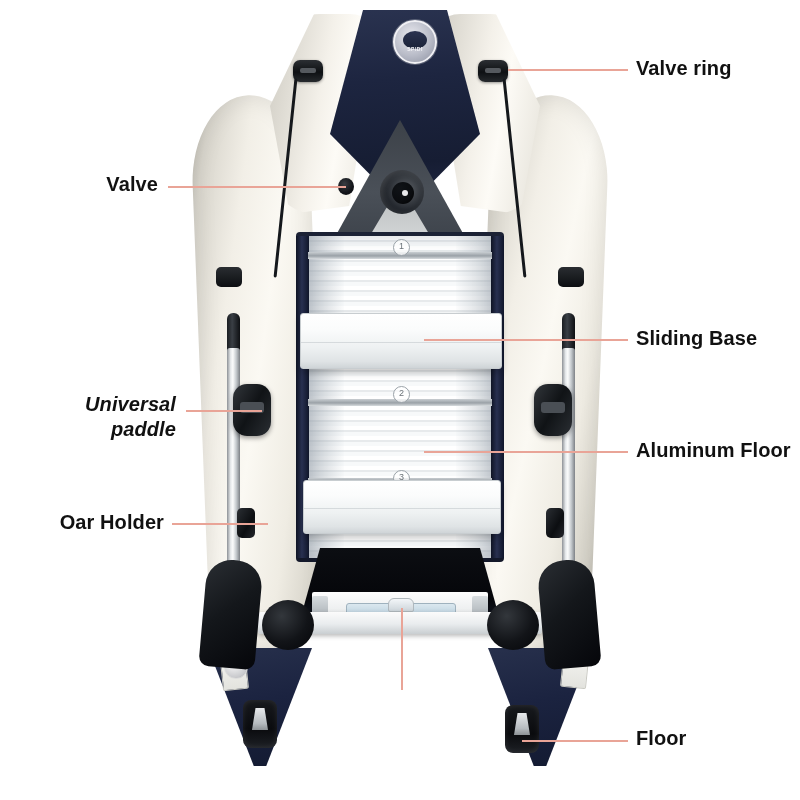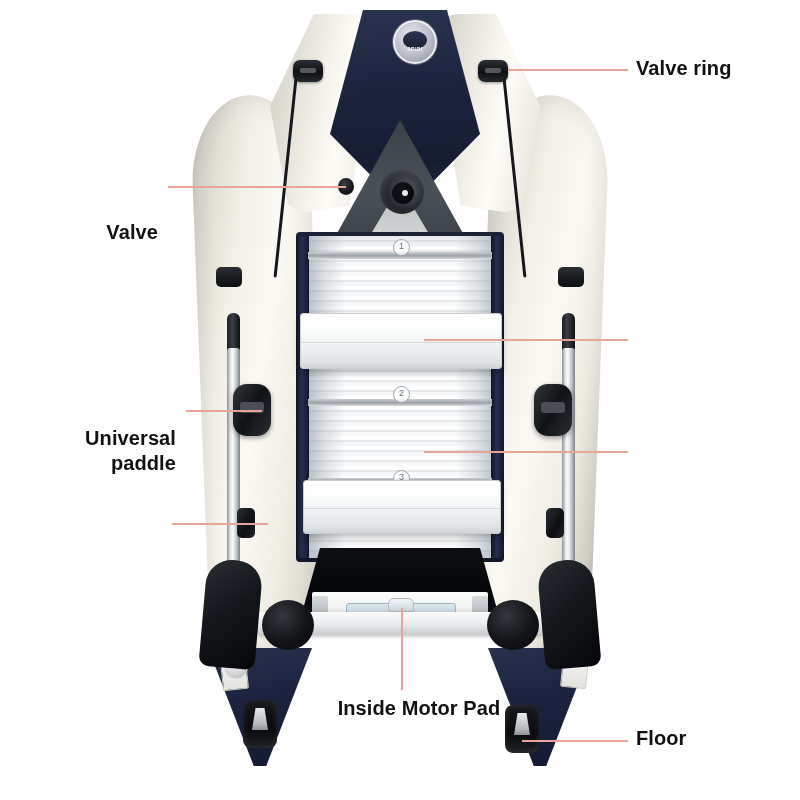--- a/index.html
+++ b/index.html
@@ -23,21 +23,21 @@
     position: absolute;
     font-family: "Liberation Sans", sans-serif;
     font-size: 20px;
     font-weight: 600;
     color: #111111;
     letter-spacing: 0.1px;
     line-height: 1.25;
     white-space: pre-line;
   }
   .label.right { text-align: left; }
-  .label.left  { text-align: right; margin-top: 48px; }
+  .label.left  { text-align: right; }
   .label.center{ text-align: center; }
 
   
   .leader {
     position: absolute;
     background: #e9a497;
   }
   .leader.h { height: 2px; }
   .leader.v { width: 2px; }
 
@@ -490,18 +490,20 @@
   <div class="leader h" style="left:168px; top:186px; width:178px;"></div>
   <div class="leader h" style="left:424px; top:339px; width:204px;"></div>
   <div class="leader h" style="left:186px; top:410px; width:76px;"></div>
   <div class="leader h" style="left:424px; top:451px; width:204px;"></div>
   <div class="leader h" style="left:172px; top:523px; width:96px;"></div>
   <div class="leader v" style="left:401px; top:608px; height:82px;"></div>
   <div class="leader h" style="left:522px; top:740px; width:106px;"></div>
 
   <div class="label right" style="left:636px; top:56px;">Valve ring</div>
   <div class="label left" style="left:40px;  top:172px; width:118px;">Valve</div>
-  <div class="label left" style="left:40px;  top:378px; width:136px;">Universal
+  <div class="label right" style="left:636px; top:326px;">Sliding Base</div>
+  <div class="label left" style="left:40px;  top:392px; width:136px;font-style:italic;">Universal
 paddle</div>
-  <div class="label center" style="left:324px; top:696px; width:190px;">Inside Motor Pad</div>
+  <div class="label right" style="left:636px; top:438px;">Aluminum Floor</div>
+  <div class="label left" style="left:40px;  top:510px; width:124px;">Oar Holder</div>
   <div class="label right" style="left:636px; top:726px;">Floor</div>
 
 </div>
 
 </body></html>

